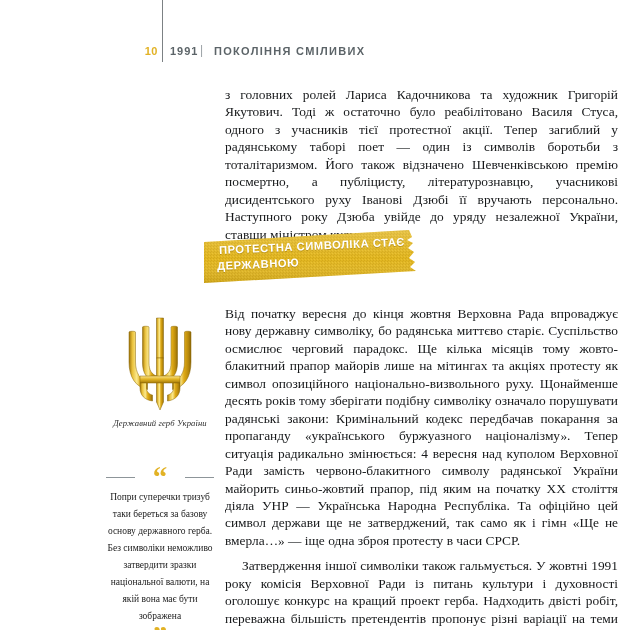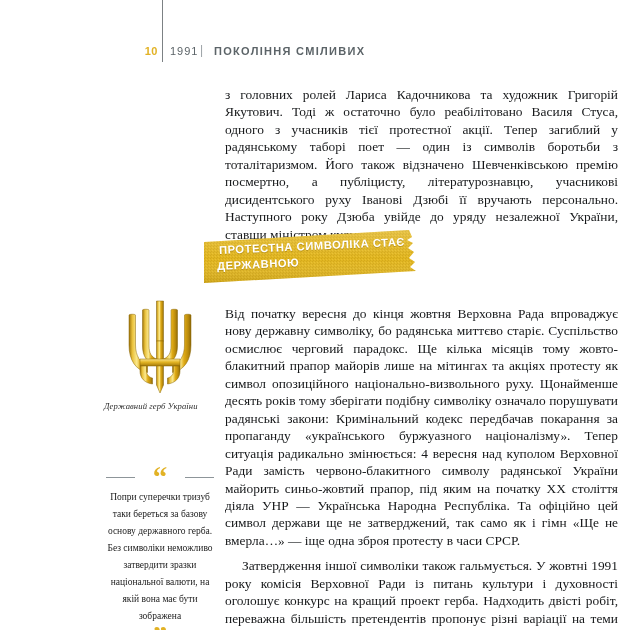--- a/index.html
+++ b/index.html
@@ -43,21 +43,21 @@
     font-weight: bold;
     font-size: 11px;
     letter-spacing: 0.5px;
     color: #e2b225;
   }
   .rh-year {
     position: absolute;
     left: 144px;
     top: 45px;
     font-family: "Liberation Sans", sans-serif;
-    font-weight: normal;
+    font-weight: bold;
     font-size: 11px;
     letter-spacing: 1px;
     color: #5c6468;
   }
   .rh-sep {
     position: absolute;
     left: 174px;
     top: 43px;
     font-family: "Liberation Sans", sans-serif;
     font-size: 12px;
@@ -137,22 +137,23 @@
     left: 13px;
     top: 32px;
     transform: rotate(-2.6deg);
     transform-origin: left center;
   }
 
   
   .emblem-block {
     position: absolute;
     left: 104px;
-    top: 297px;
+    top: 314px;
     width: 112px;
+    text-align: center;
   }
   .emblem-svg { display: block; margin: 0 auto; }
   .emblem-caption {
     margin-top: 6px;
     font-family: "Liberation Serif", serif;
     font-style: italic;
     font-size: 8.6px;
     color: #2a2a2a;
     letter-spacing: 0.1px;
     white-space: nowrap;

